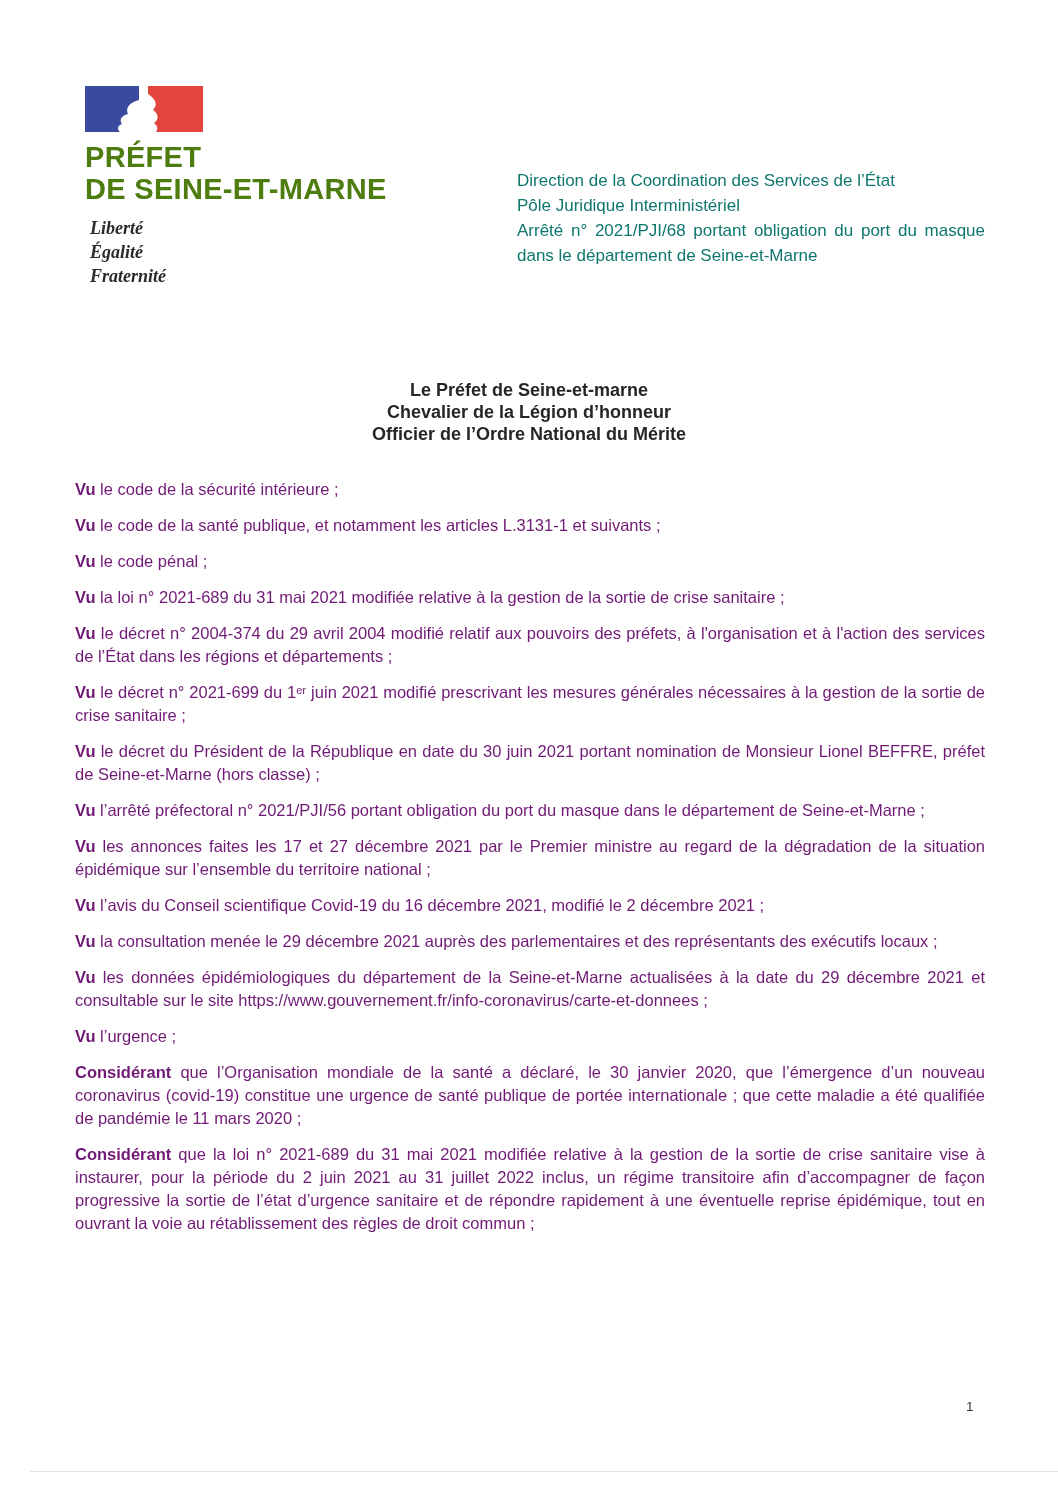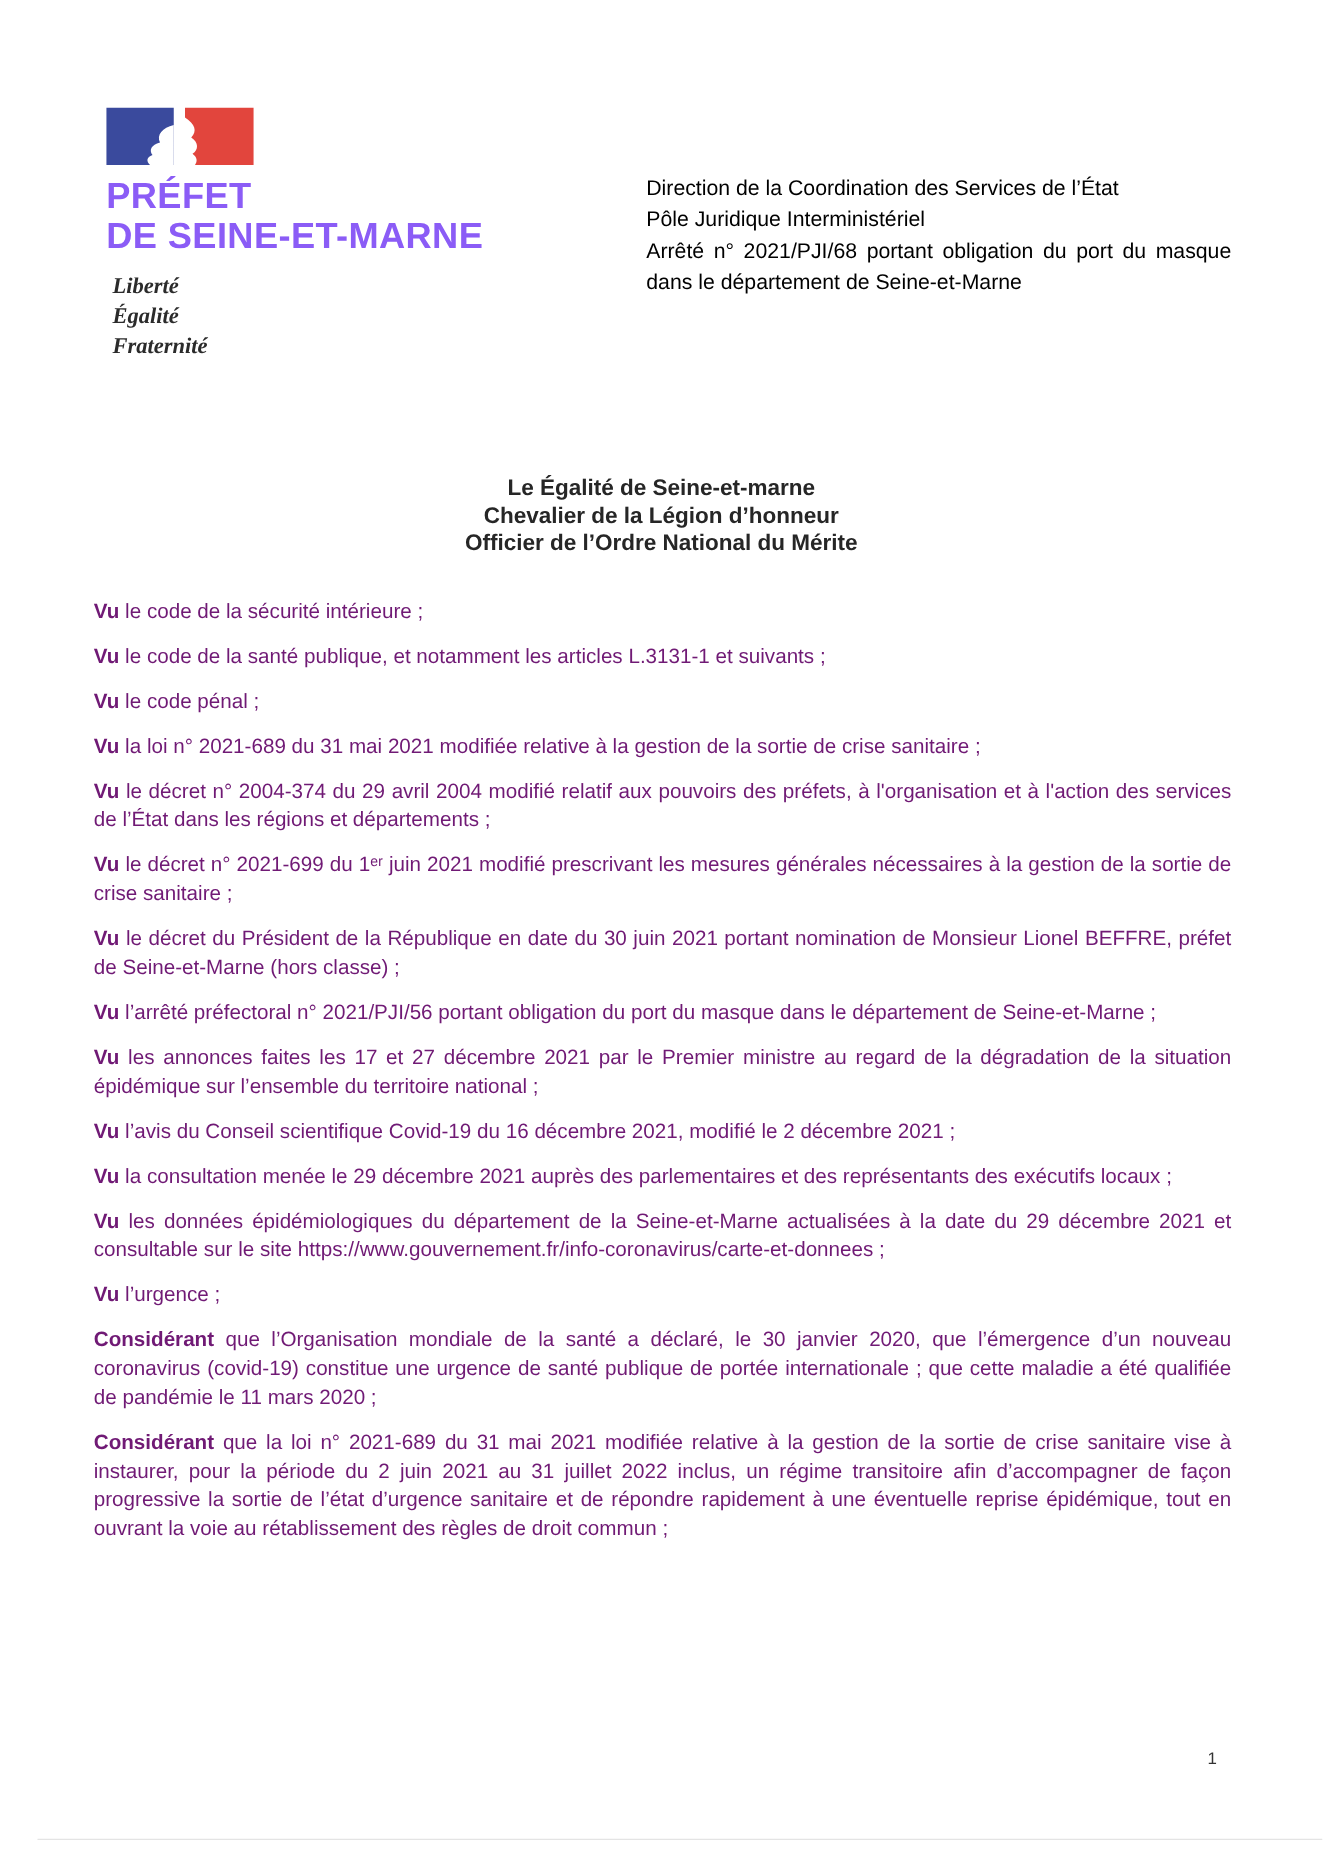--- a/index.html
+++ b/index.html
@@ -11,34 +11,34 @@
     color:#262626;
     -webkit-font-smoothing:antialiased;
   }
   .page { position:absolute; inset:0; background:#fff; overflow:hidden; }
 
   
   .logo-block { position:absolute; left:85px; top:86px; width:420px; }
   .flag { width:118px; height:46px; display:block; }
   .prefet-line {
     font-weight:bold; font-size:29px; line-height:32px;
-    letter-spacing:0.3px; color:#8b5cf6;
+    letter-spacing:0.3px; color:#4d7c0f;
   }
   .prefet-line.first { margin-top:9px; }
   .motto {
     margin-top:11px; margin-left:5px;
     font-family:"Liberation Serif", serif;
     font-style:italic; font-weight:bold;
     font-size:18px; line-height:24px; color:#2b2b2b;
   }
 
   
   .header-right {
-    position:absolute; left:517px; top:138px; width:468px;
-    font-size:17px; line-height:25px; color:#000000;
+    position:absolute; left:517px; top:168px; width:468px;
+    font-size:17px; line-height:25px; color:#0f766e;
   }
   .header-right .subject { text-align:justify; }
 
   
   .title-block {
     position:absolute; left:0; top:379px; width:1058px;
     text-align:center; font-weight:bold;
     font-size:18px; line-height:22px; color:#262626;
   }
 
@@ -82,21 +82,21 @@
     </div>
   </div>
 
   <div class="header-right">
     <div>Direction de la Coordination des Services de l’État</div>
     <div>Pôle Juridique Interministériel</div>
     <div class="subject">Arrêté n° 2021/PJI/68 portant obligation du port du masque dans le département de Seine-et-Marne</div>
   </div>
 
   <div class="title-block">
-    <div>Le Égalité de Seine-et-marne</div>
+    <div>Le Préfet de Seine-et-marne</div>
     <div>Chevalier de la Légion d’honneur</div>
     <div>Officier de l’Ordre National du Mérite</div>
   </div>
 
   <div class="body-block">
     <p class="para"><b class="lead">Vu</b> <span>le code de la sécurité intérieure ;</span></p>
     <p class="para"><b class="lead">Vu</b> <span>le code de la santé publique, et notamment les articles L.3131-1 et suivants ;</span></p>
     <p class="para"><b class="lead">Vu</b> <span>le code pénal ;</span></p>
     <p class="para"><b class="lead">Vu</b> <span>la loi n° 2021-689 du 31 mai 2021 modifiée relative à la gestion de la sortie de crise sanitaire ;</span></p>
     <p class="para"><b class="lead">Vu</b> <span>le décret n° 2004-374 du 29 avril 2004 modifié relatif aux pouvoirs des préfets, à l'organisation et à l'action des services de l’État dans les régions et départements ;</span></p>

